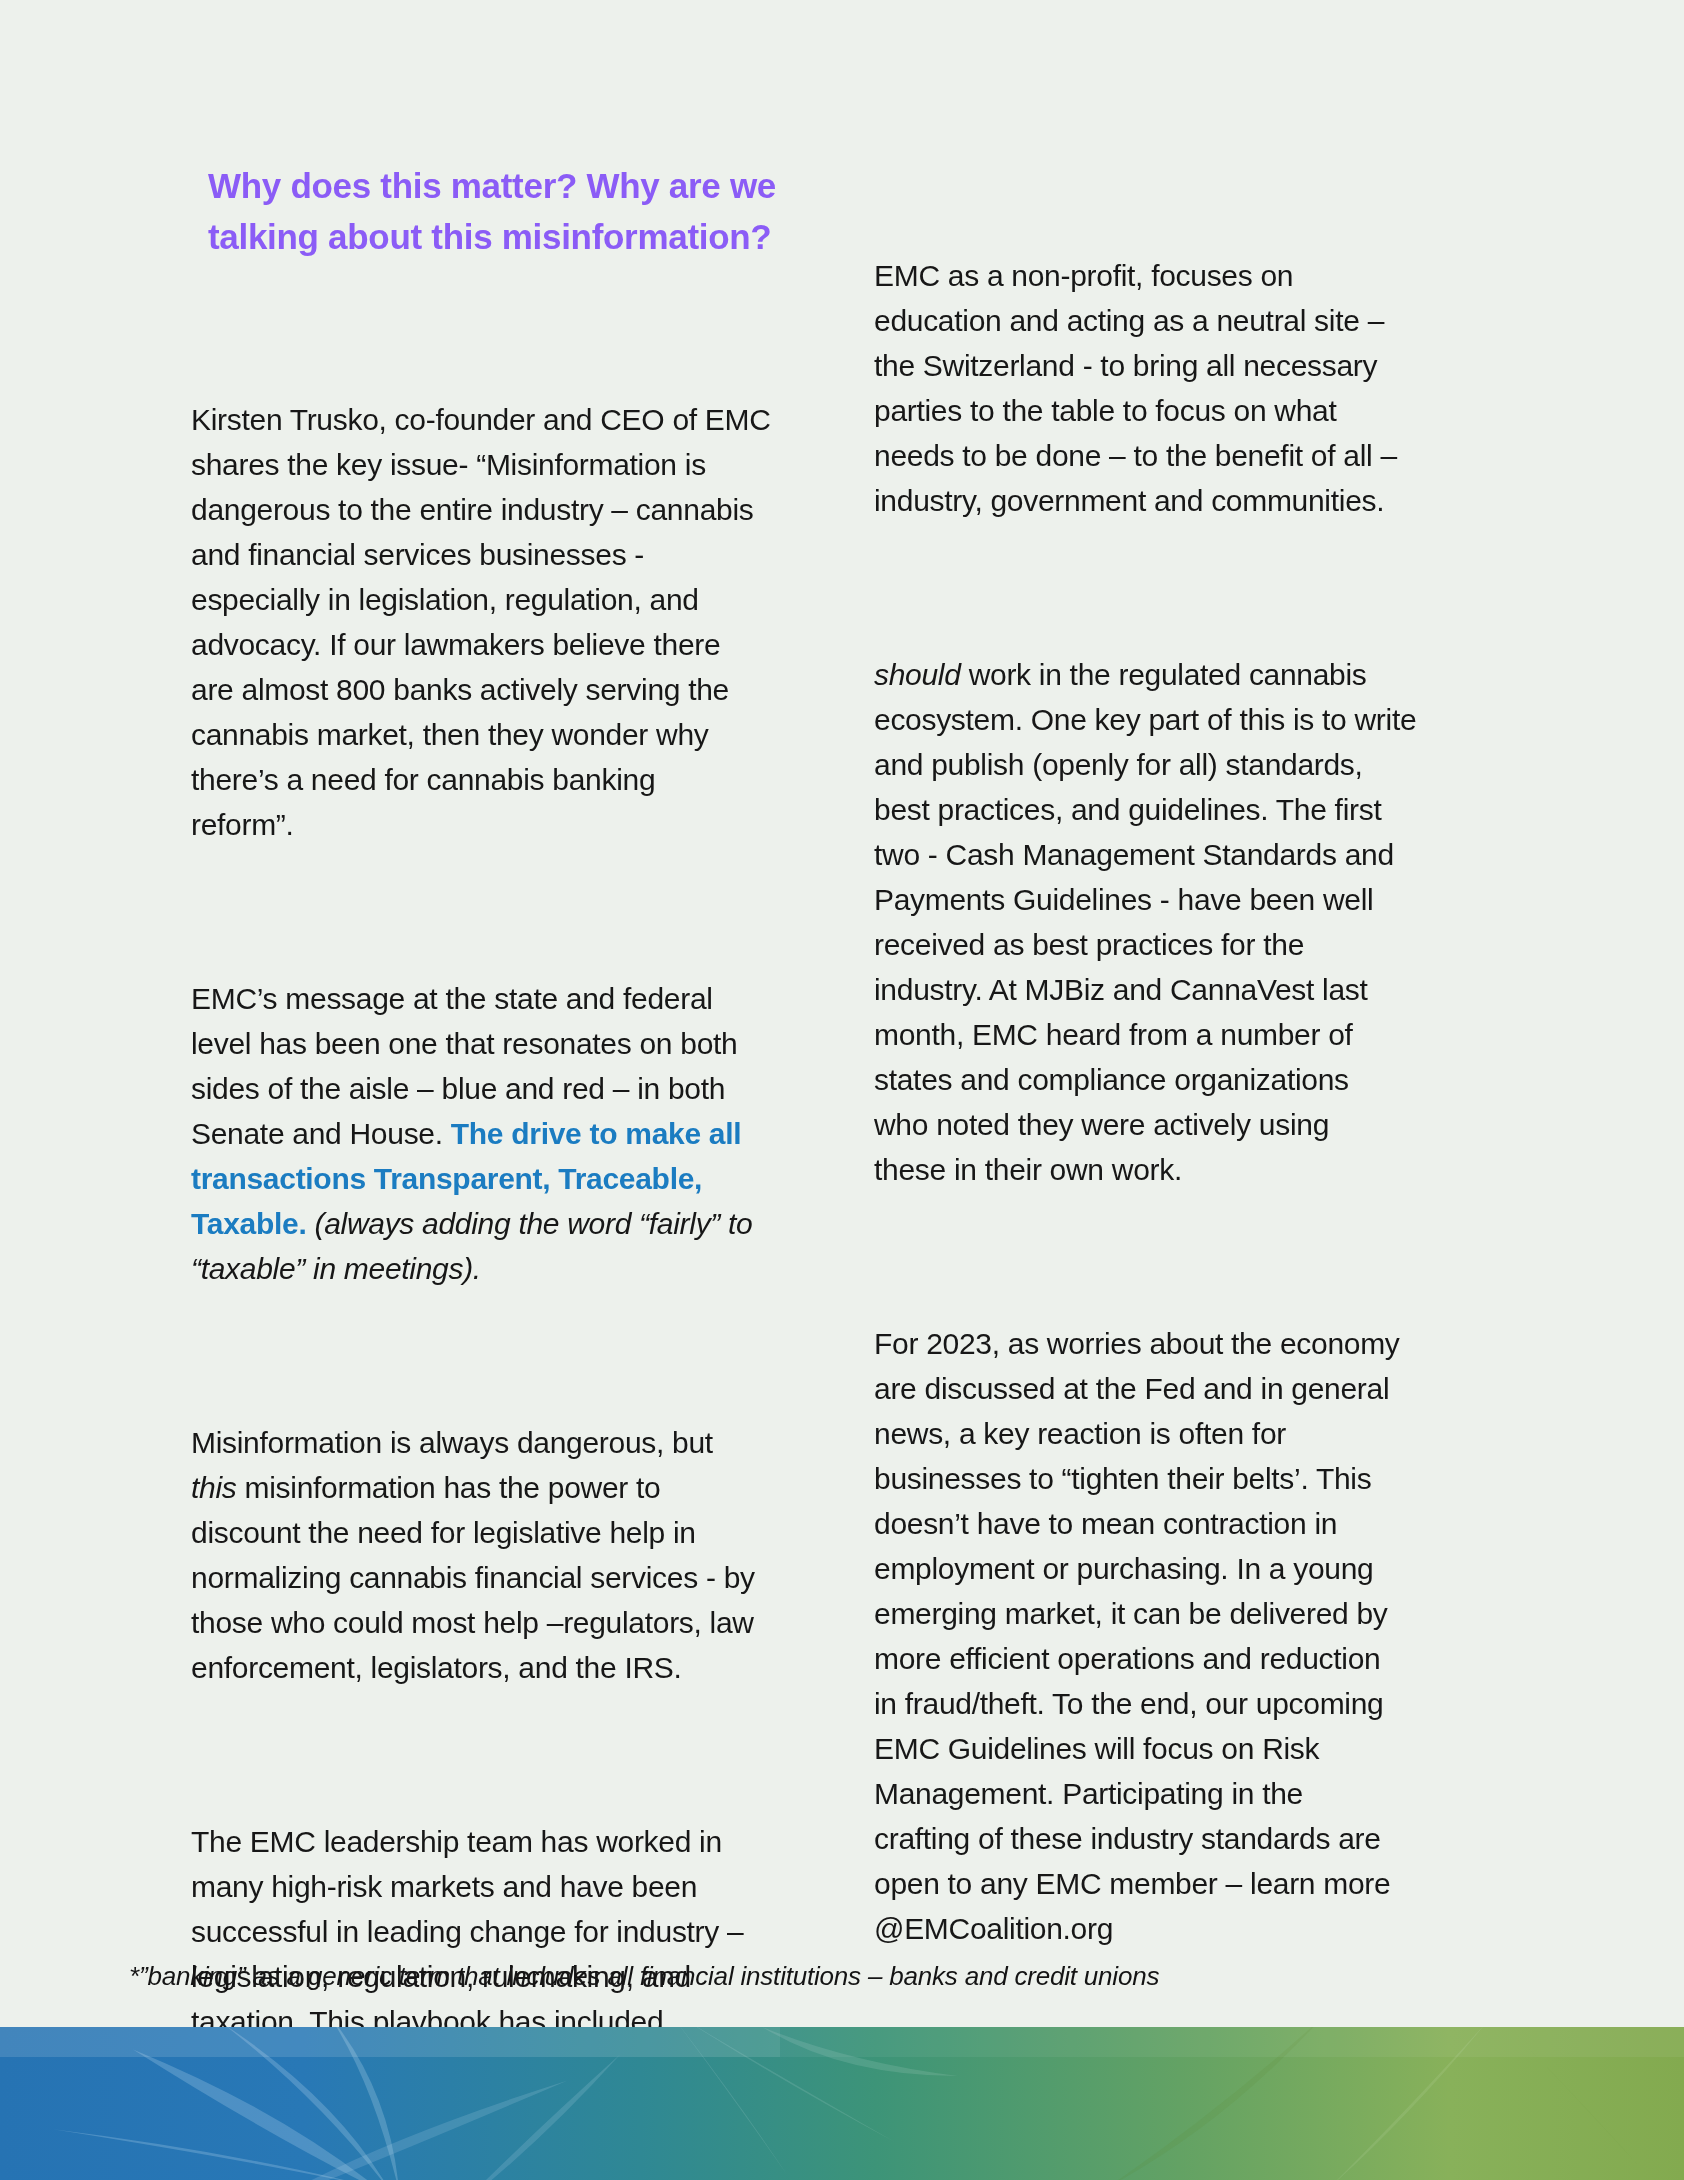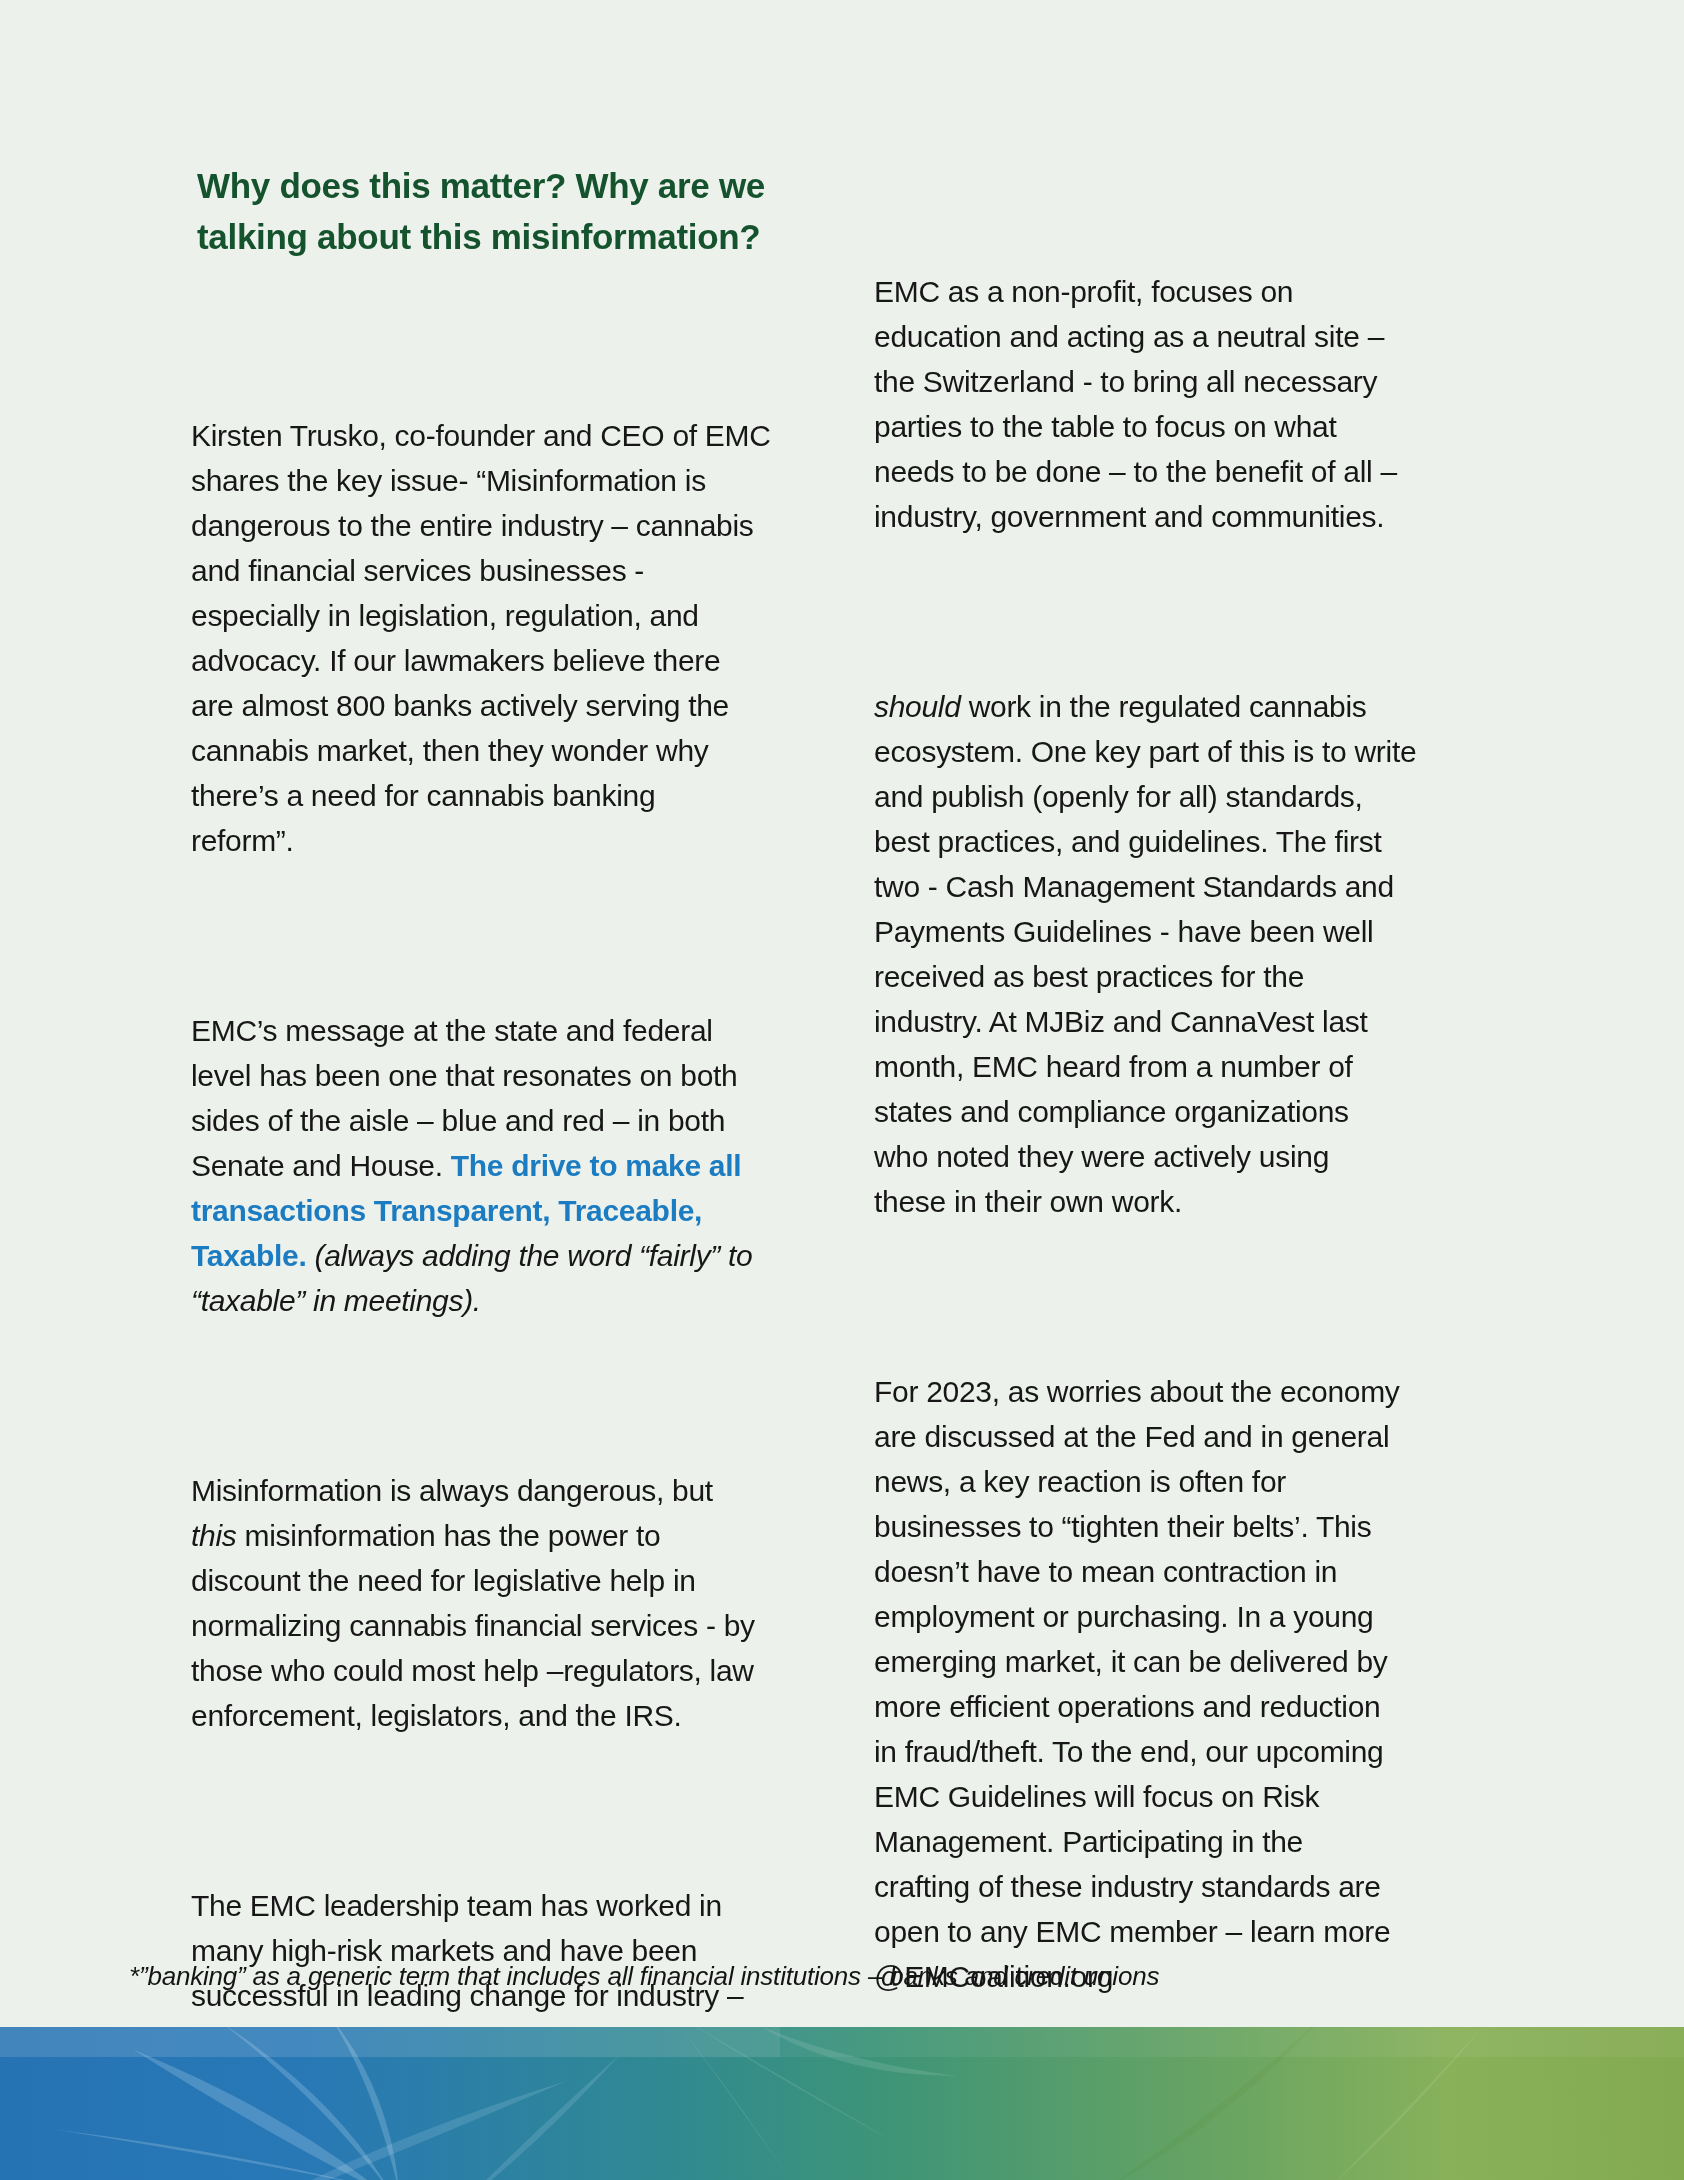--- a/index.html
+++ b/index.html
@@ -6,36 +6,36 @@
   .page {
     position:relative;
     width:1685px; height:2180px;
     background:#edf1ec;
     overflow:hidden;
     font-family:"Liberation Sans","DejaVu Sans",sans-serif;
     color:#171717;
   }
   .heading {
     position:absolute;
-    left:197px; top:160px; width:630px;
+    left:208px; top:160px; width:630px;
     font-size:35px; line-height:51px;
     font-weight:700;
-    color:#14532d;
+    color:#8b5cf6;
     letter-spacing:-0.3px;
   }
   .col {
     position:absolute;
     width:630px;
     font-size:30px; line-height:45px;
     letter-spacing:-0.3px;
     white-space:pre-wrap;
   }
   .col-left  { left:191px; top:307px; }
   .col-right { left:874px; top:163px; }
-  .col p { margin:16px 0 39px 0; }
+  .col p { margin:0 0 39px 0; }
   .run { }
   .run-italic-underline {
     font-style:italic;
     text-decoration-thickness:2.2px;
     text-underline-offset:4.4px;
   }
   .run-blue-bold { color:#1b7cc1; font-weight:700; }
   .run-italic { font-style:italic; }
   .footnote {
     position:absolute;

